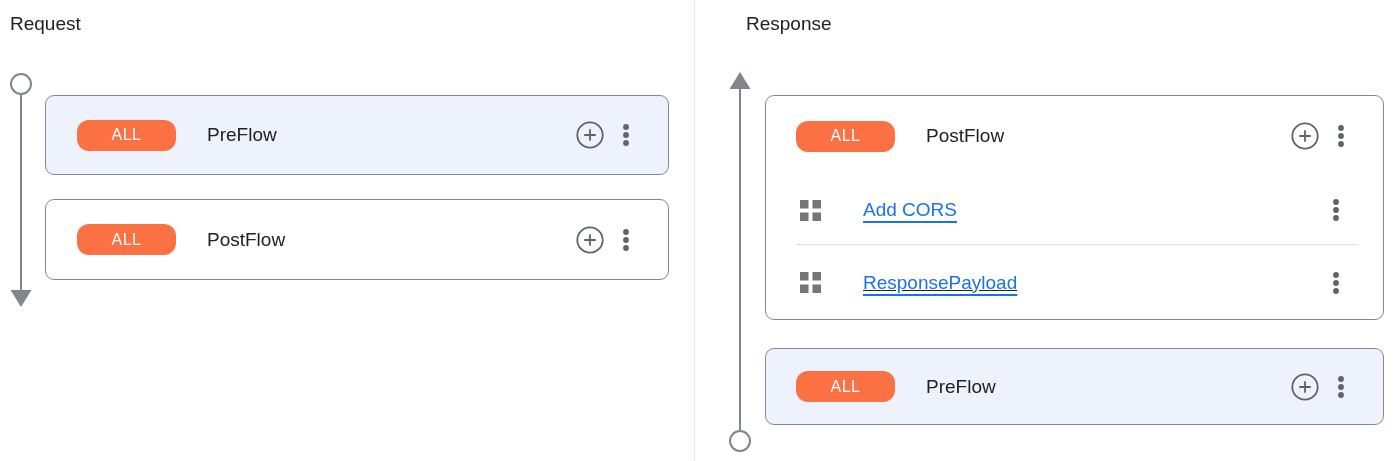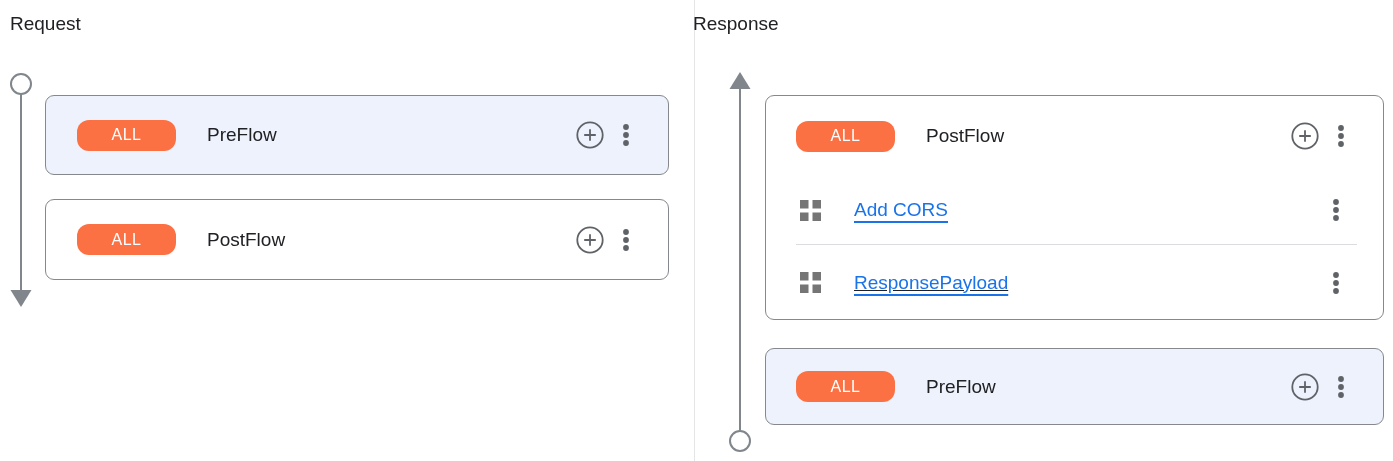--- a/index.html
+++ b/index.html
@@ -88,21 +88,21 @@
   }
 
   .policy-row {
     display: flex;
     align-items: center;
     padding-left: 34px;
   }
   .policy-row.row-1 { height: 68px; }
   .policy-row.row-2 { height: 75px; text-decoration: underline; }
   .policy-link {
-    margin-left: 33px;
+    margin-left: 42px;
     font-size: 19px;
     color: var(--link-blue, #1A73E8);
     text-decoration: underline;
     text-underline-offset: 5px;
     text-decoration-thickness: 1.5px;
     cursor: pointer;
   }
   .policy-actions {
     margin-left: auto;
     margin-right: 43px;
@@ -166,21 +166,21 @@
             <circle cx="4" cy="20" r="2.9" fill="#5F6368"></circle>
           </svg>
         </button>
       </span>
     </div>
   </section>
 
   <div class="v-divider"></div>
 
   <section>
-    <h2 class="panel-title" style="left:693px; top:13px;">Response</h2>
+    <h2 class="panel-title" style="left:746px; top:13px;">Response</h2>
 
     <svg class="timeline" style="left:728px; top:70px;" width="26" height="385" viewBox="0 0 26 385">
       <polygon points="1.5,19 22.5,19 12,2" fill="#80868B"></polygon>
       <line x1="12" y1="17" x2="12" y2="361" stroke="#80868B" stroke-width="2"></line>
       <circle cx="12" cy="371" r="10" fill="#ffffff" stroke="#80868B" stroke-width="2"></circle>
     </svg>
 
     <div class="flow-group-card" style="left:765px; top:95px; width:619px; height:225px;">
 
       <div class="flow-header">

